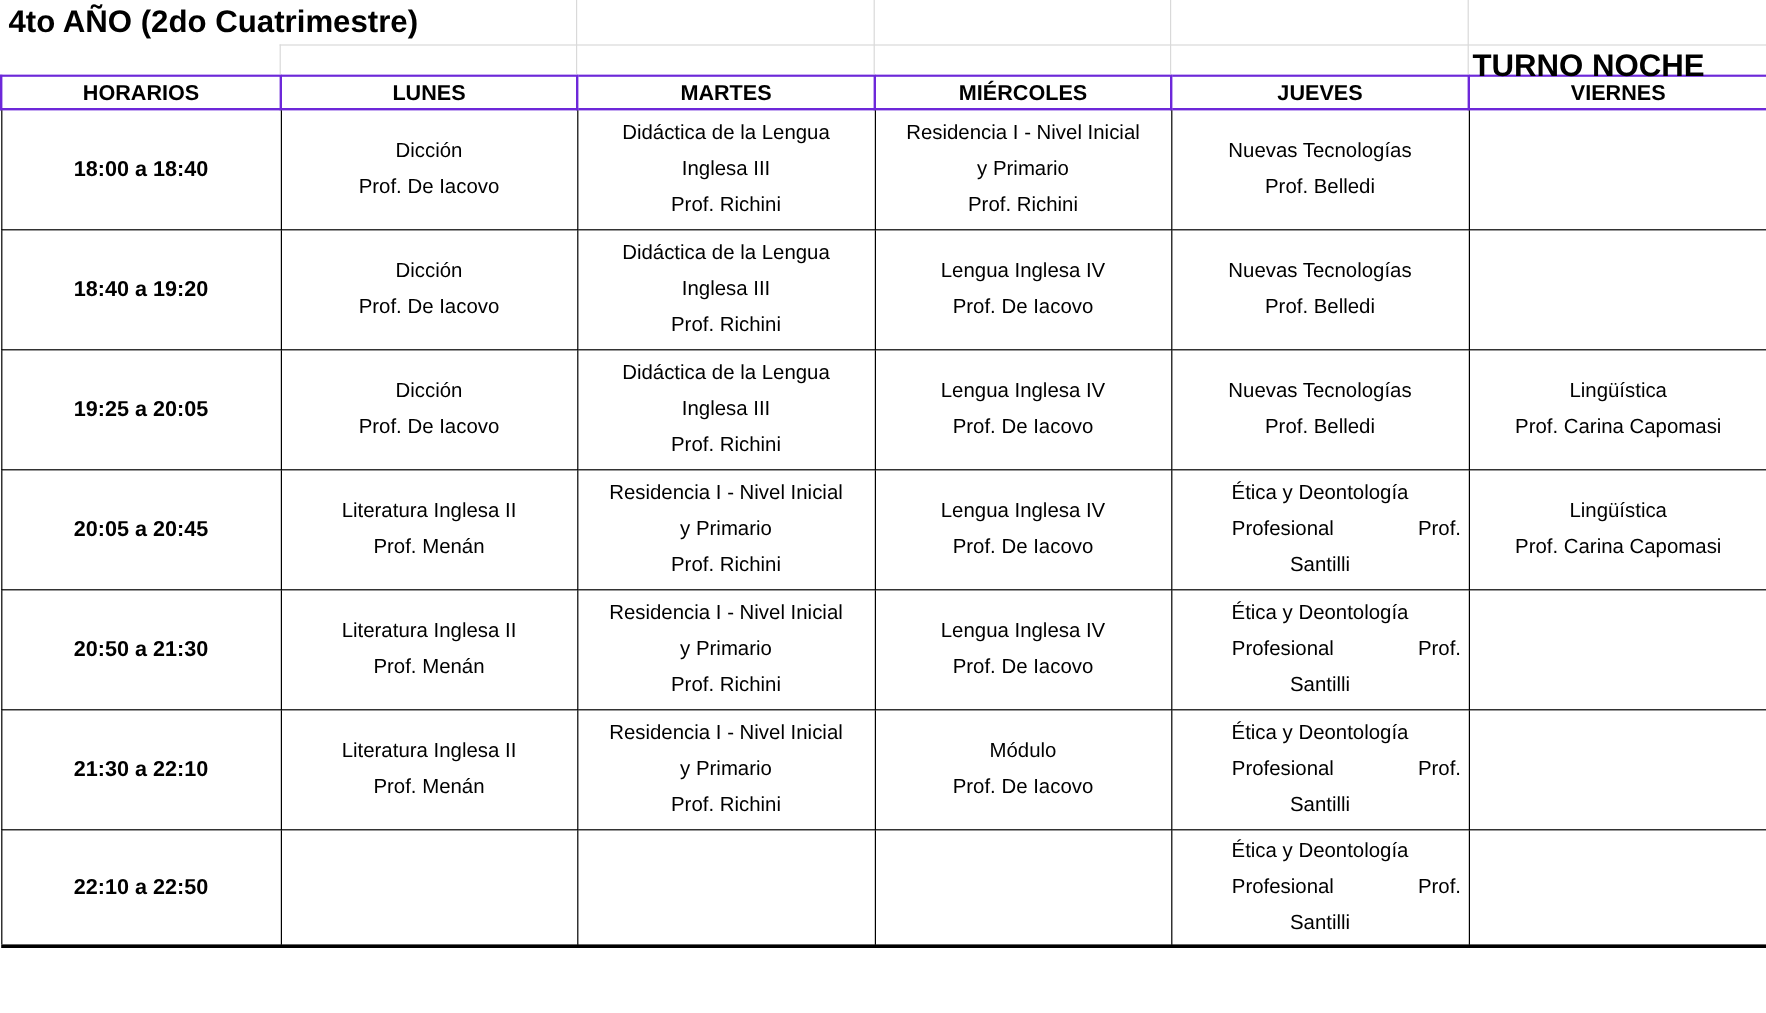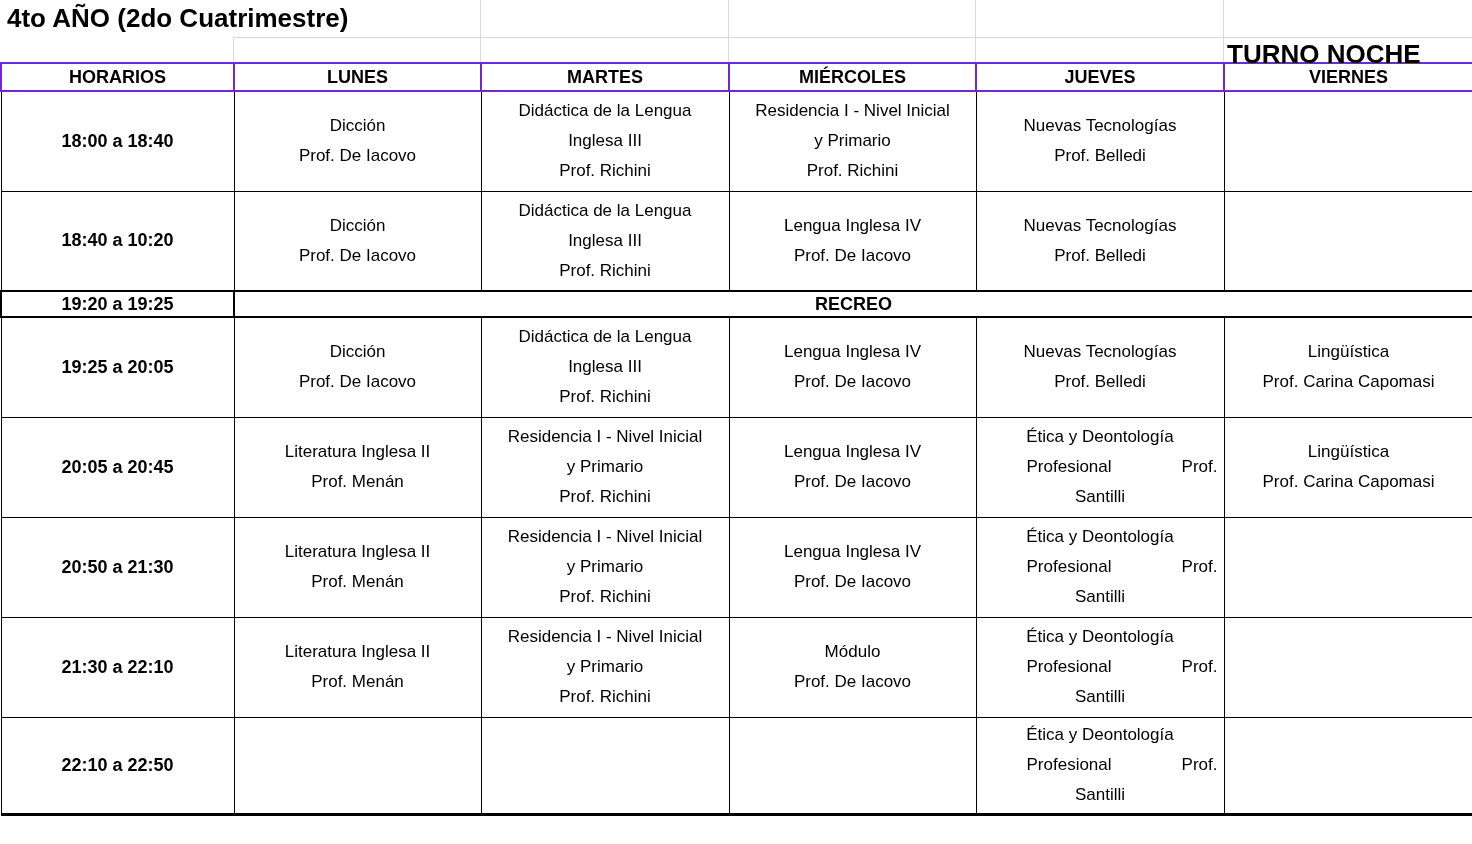--- a/index.html
+++ b/index.html
@@ -106,44 +106,40 @@
             <div class="cell-line">y Primario</div>
             <div class="cell-line">Prof. Richini</div>
           </td>
           <td class="class-cell">
             <div class="cell-line">Nuevas Tecnologías</div>
             <div class="cell-line">Prof. Belledi</div>
           </td>
           <td class="class-cell"></td>
         </tr>
         <tr class="class-row">
-          <td class="time-cell">18:40 a 10:20</td>
+          <td class="time-cell">18:40 a 19:20</td>
           <td class="class-cell">
             <div class="cell-line">Dicción</div>
             <div class="cell-line">Prof. De Iacovo</div>
           </td>
           <td class="class-cell">
             <div class="cell-line">Didáctica de la Lengua</div>
             <div class="cell-line">Inglesa III</div>
             <div class="cell-line">Prof. Richini</div>
           </td>
           <td class="class-cell">
             <div class="cell-line">Lengua Inglesa IV</div>
             <div class="cell-line">Prof. De Iacovo</div>
           </td>
           <td class="class-cell">
             <div class="cell-line">Nuevas Tecnologías</div>
             <div class="cell-line">Prof. Belledi</div>
           </td>
           <td class="class-cell"></td>
         </tr>
-        <tr class="recreo-row">
-          <td class="time-cell">19:20 a 19:25</td>
-          <td class="recreo-cell" colspan="5">RECREO</td>
-        </tr>
         <tr class="class-row">
           <td class="time-cell">19:25 a 20:05</td>
           <td class="class-cell">
             <div class="cell-line">Dicción</div>
             <div class="cell-line">Prof. De Iacovo</div>
           </td>
           <td class="class-cell">
             <div class="cell-line">Didáctica de la Lengua</div>
             <div class="cell-line">Inglesa III</div>
             <div class="cell-line">Prof. Richini</div>

